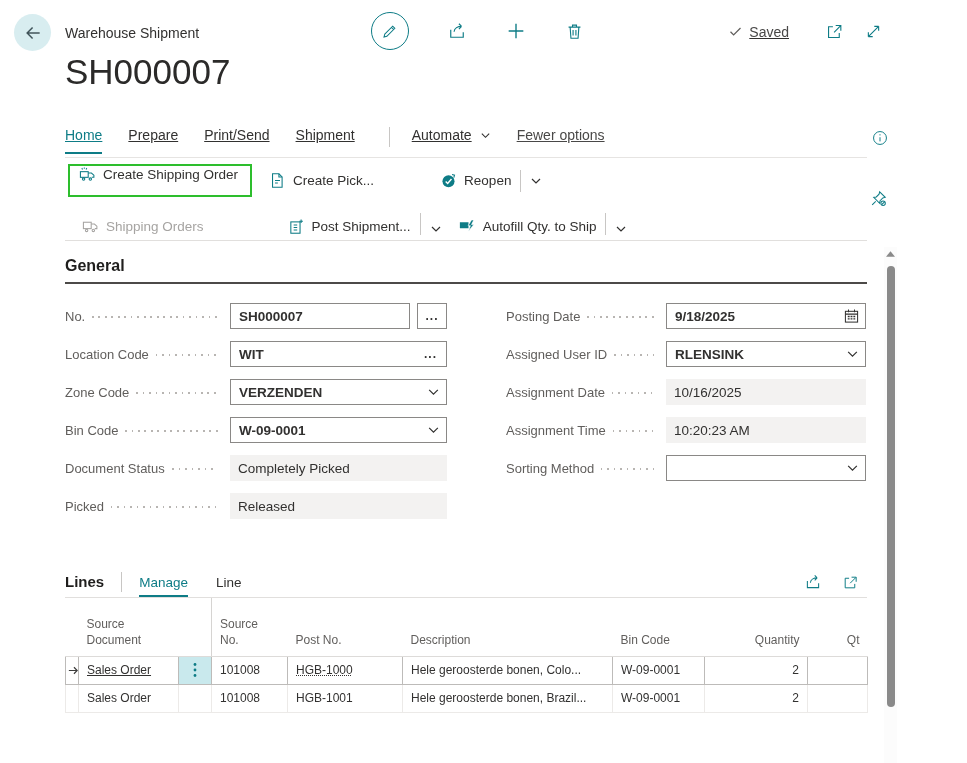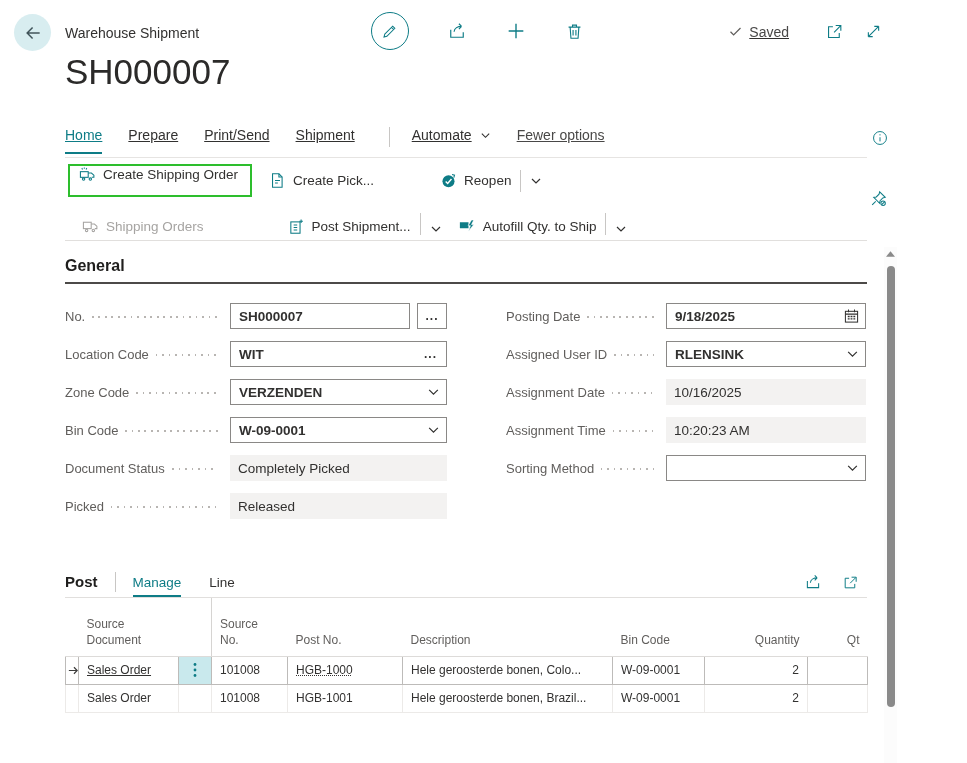--- a/index.html
+++ b/index.html
@@ -417,21 +417,21 @@
                 </span>
             </div>
           </div>
         </div>
       </div>
     </div>
   </section>
 
   <section class="lines">
     <div class="lines-head">
-      <span class="lines-title">Post</span>
+      <span class="lines-title">Lines</span>
       <span class="lines-vdiv"></span>
       <span class="ltab active">Manage</span>
       <span class="ltab">Line</span>
       <span class="lines-icons">
         <span>
           <svg width="18" height="18" viewBox="0 0 24 24" fill="none" stroke="currentColor" stroke-width="1.4">
               <path d="M4.5 10.5 v9 h15 v-6"></path>
               <path d="M8.5 13 c.2-4.2 4.5-6.5 9-6.5 m0 0 l-3.2-3.2 m3.2 3.2 l-3.2 3.2"></path>
             </svg>
         </span>

